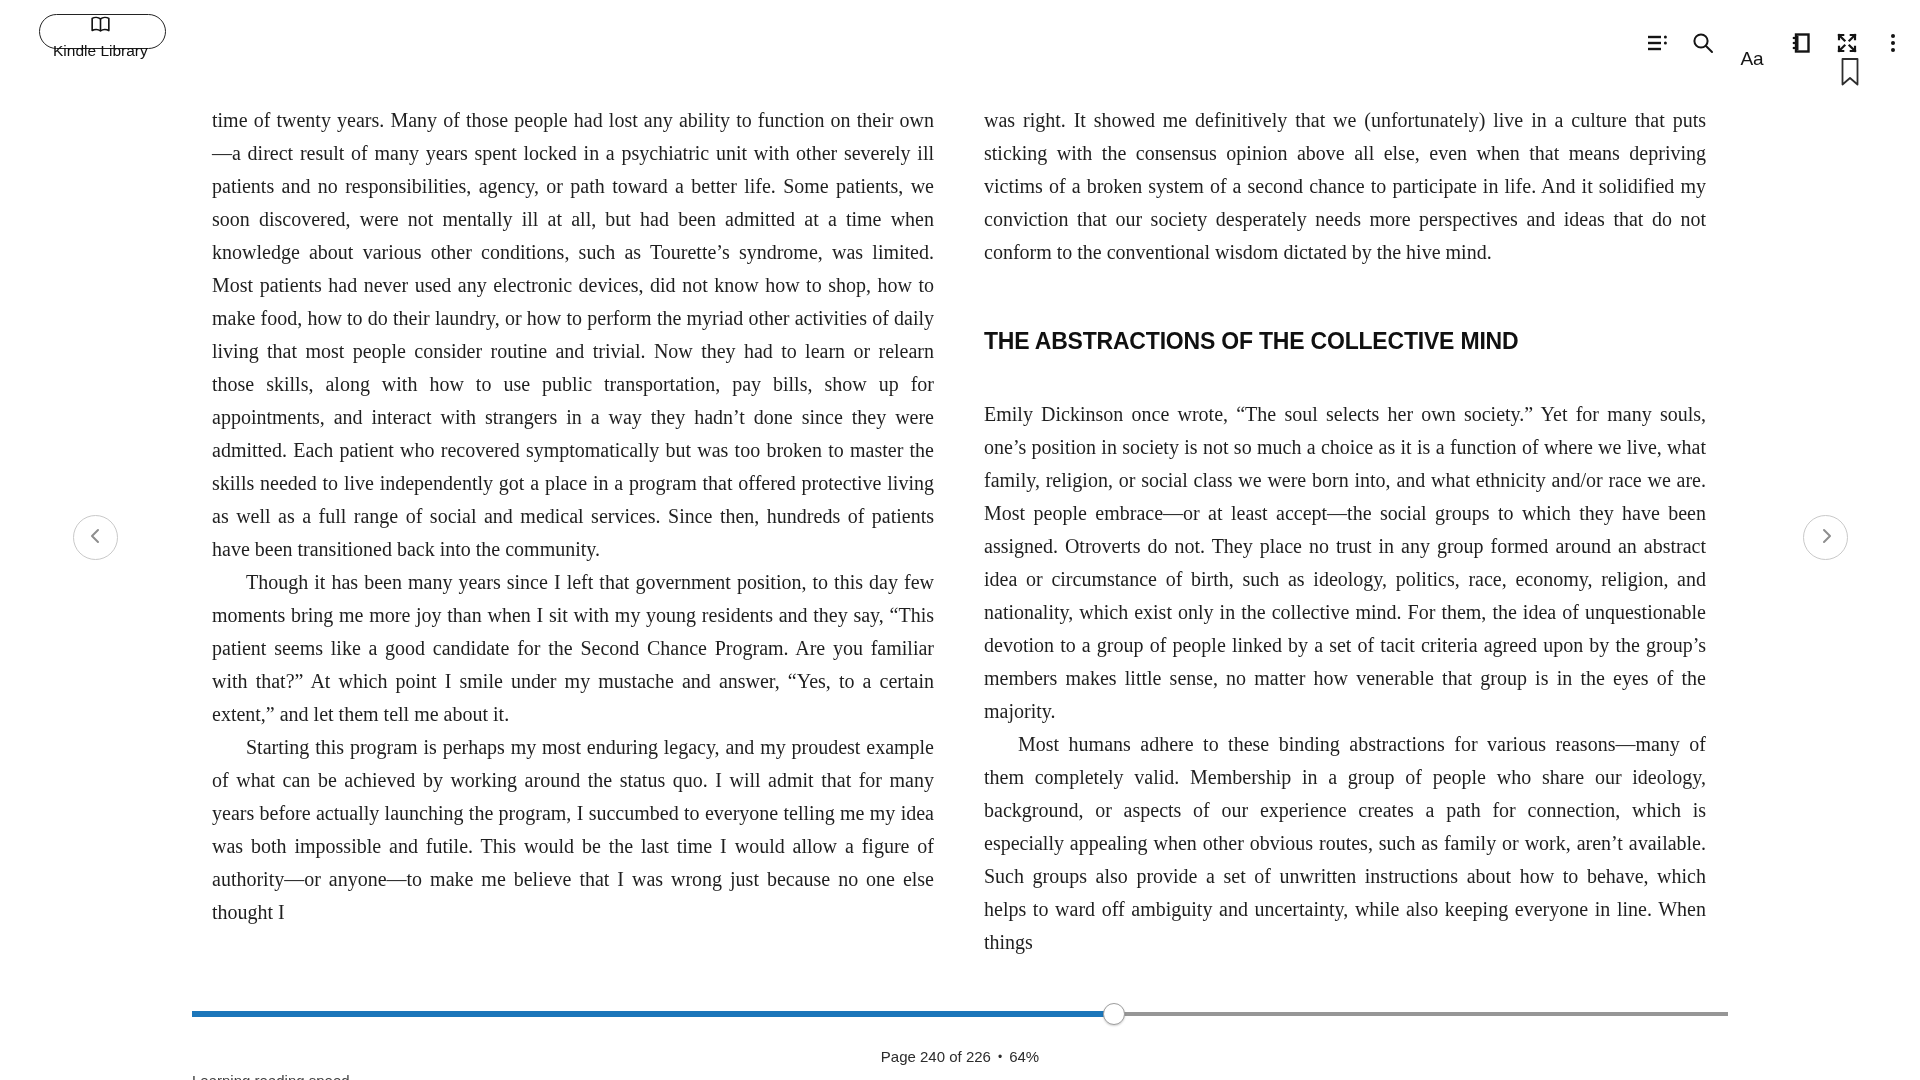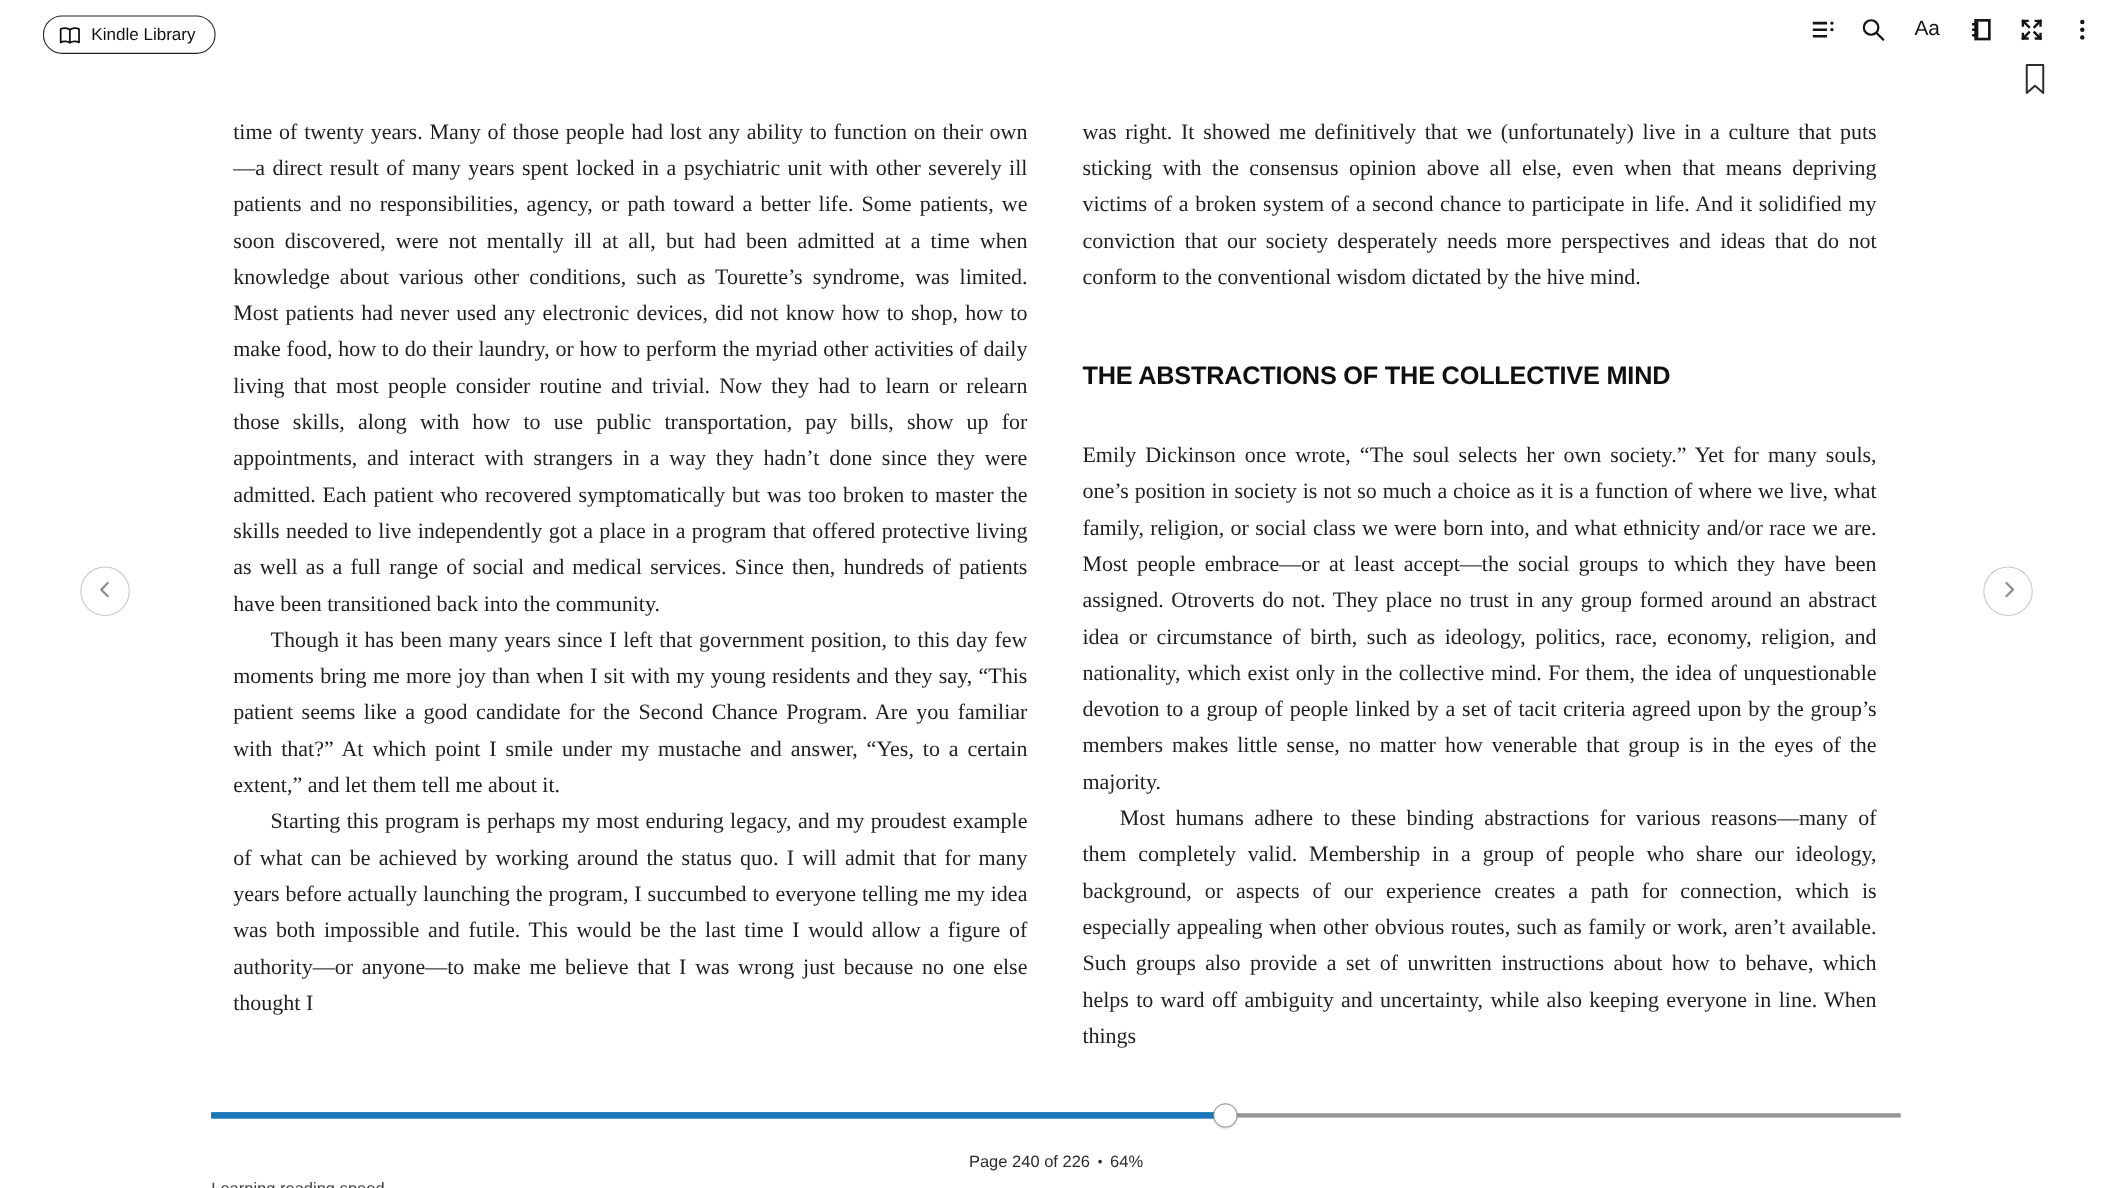--- a/index.html
+++ b/index.html
@@ -14,39 +14,39 @@
   }
 
   
   .topbar { position: absolute; top: 0; left: 0; right: 0; height: 52px; background: #fff; }
   .library-btn {
     position: absolute; left: 39px; top: 14px; height: 35px;
     display: flex; align-items: center; gap: 9px;
     padding: 0 17px 0 13px;
     border: 1.6px solid #232323; border-radius: 18px;
     background: #fff; cursor: pointer;
-    font-family: "Liberation Sans", sans-serif; font-size: 15.5px; color: #111;
+    font-family: "Liberation Sans", sans-serif; font-size: 15.5px; color: #111; flex-direction: column;
   }
   .library-btn svg { display: block; }
   .page-title {
     position: absolute; top: 16px; left: 200px; right: 300px;
     text-align: center; font-size: 19px; color: #1d1d1d; letter-spacing: 0.1px;
     white-space: nowrap;
   }
   .topbar-icons {
     position: absolute; right: 14px; top: 14px;
     display: flex; align-items: center; gap: 20px;
   }
   .icon-btn {
     width: 26px; height: 26px; padding: 0; border: none; background: transparent;
     display: flex; align-items: center; justify-content: center;
     color: #141414; cursor: pointer;
   }
   .icon-btn svg { display: block; }
-  .aa-btn { font-family: "Liberation Sans", sans-serif; font-size: 19px; color: #141414; width: 32px; }
+  .aa-btn { font-family: "Liberation Sans", sans-serif; font-size: 19px; color: #141414; width: 32px; margin-top: 32px; }
   .bookmark-btn {
     position: absolute; right: 57px; top: 57px;
     width: 26px; height: 32px; border: none; background: transparent; padding: 0;
     color: #2d2d2d; cursor: pointer;
   }
 
   
   .nav-circle {
     position: absolute; top: 515px; width: 45px; height: 45px;
     border: 1px solid #c9c9c9; border-radius: 50%;

